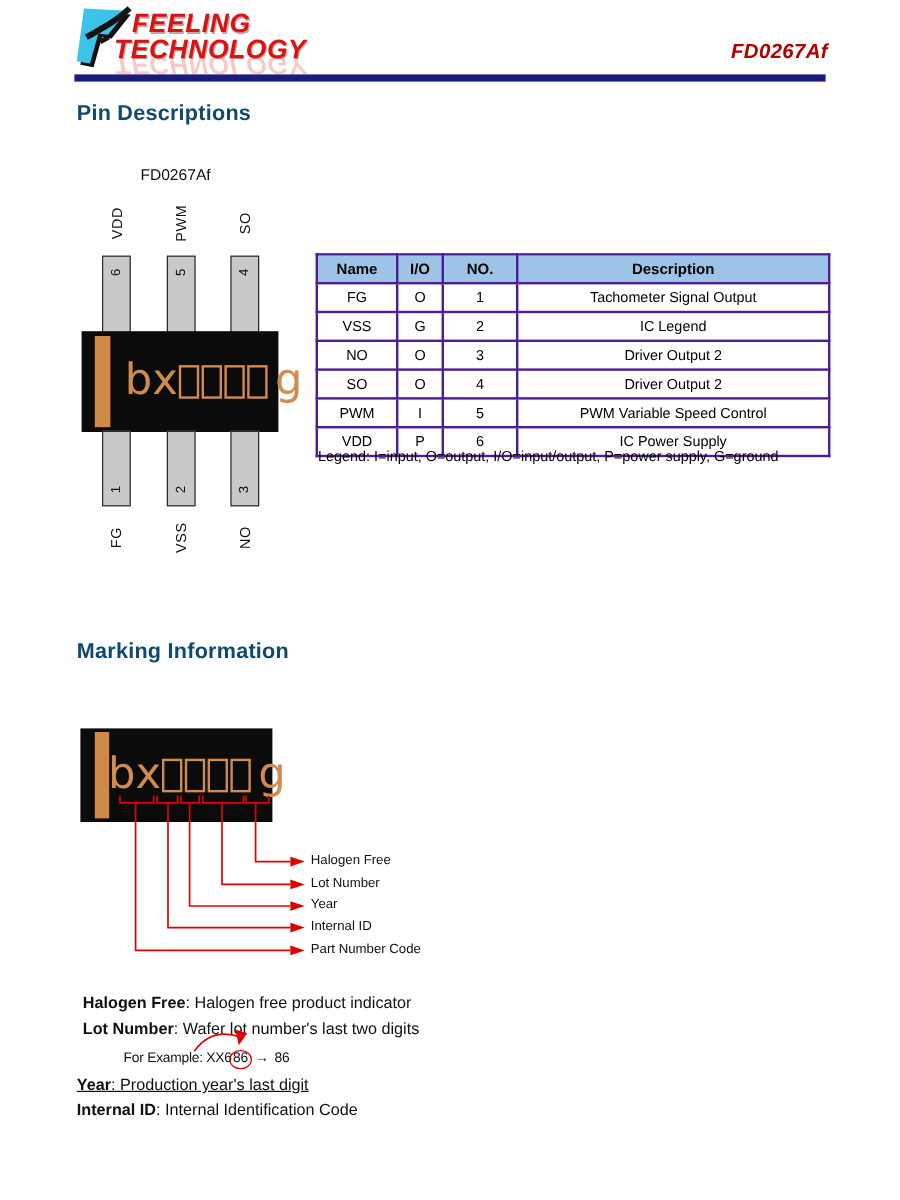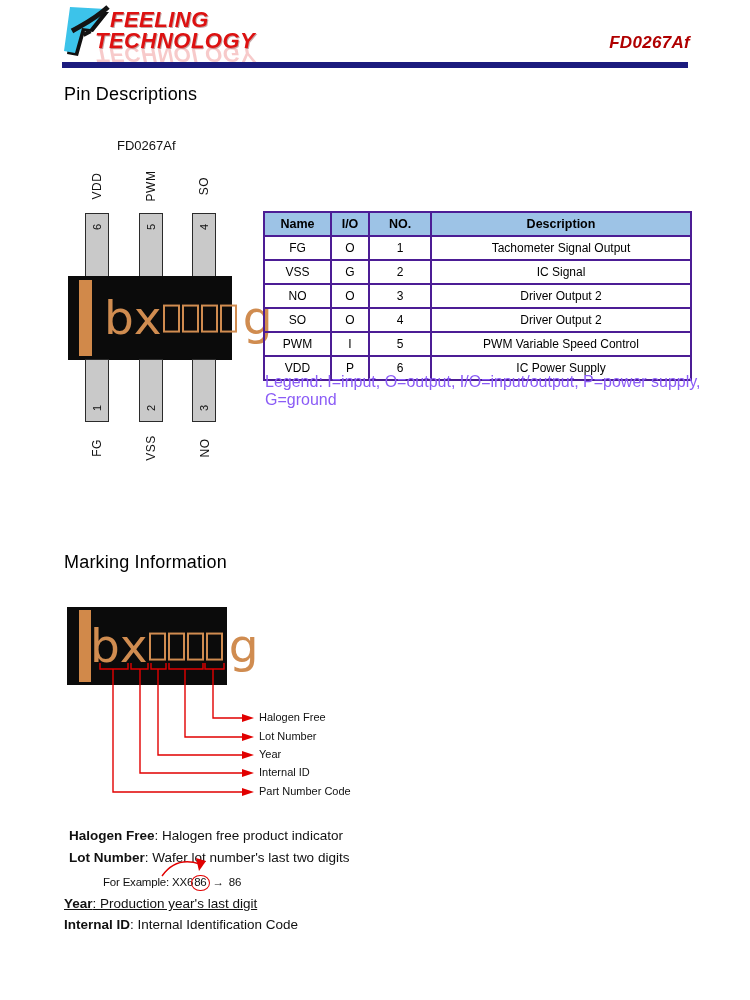--- a/index.html
+++ b/index.html
@@ -13,47 +13,47 @@
   .logo-word{position:absolute;font-style:italic;font-weight:bold;font-size:22px;
     color:#dd1111;letter-spacing:.5px;white-space:nowrap;
     text-shadow:1px 1px 0 rgba(90,0,0,.35);}
   .logo-reflect-clip{position:absolute;left:95px;top:48px;width:210px;height:14px;overflow:hidden;opacity:.22;}
   .logo-reflect-clip .logo-word{position:absolute;left:0;top:-7px;transform:scaleY(-1);text-shadow:none;}
   .part-number{position:absolute;left:540px;top:33px;width:150px;text-align:right;
     font-style:italic;font-weight:bold;font-size:17px;color:#b00000;letter-spacing:.3px;}
   .navy-rule{position:absolute;left:62px;top:62px;width:626px;height:6px;background:#1b1b7e;z-index:3;}
 
   
-  .section-title{position:absolute;font-weight:normal;font-size:18px;color:#000000;letter-spacing:.2px;}
+  .section-title{position:absolute;font-weight:bold;font-size:18px;color:#0c4a6e;letter-spacing:.2px;}
 
   
   .chip-label{position:absolute;left:117px;top:138px;font-size:13px;color:#111;}
   .pin{position:absolute;width:24px;background:#c9c9c9;border:1px solid #2b2b2b;box-sizing:border-box;}
   .pin-top{top:213px;height:65px;}
   .pin-bot{top:359px;height:63px;}
   .pin .num{position:absolute;left:0;width:100%;text-align:center;font-size:11px;color:#111;
     transform:rotate(-90deg);}
   .pin-top .num{top:7px;}
   .pin-bot .num{bottom:7px;}
   .vlabel{position:absolute;width:24px;height:46px;display:flex;align-items:center;justify-content:center;}
   .vlabel span{transform:rotate(-90deg);white-space:nowrap;font-size:12px;color:#111;letter-spacing:.5px;}
 
   .chip-body{position:absolute;background:#0b0b0b;}
   .chip-stripe{position:absolute;background:#d1894a;}
   .marking{position:absolute;display:flex;align-items:center;color:#d08c50;}
-  .mk-txt{font-size:47px;line-height:1;font-family:"DejaVu Sans",sans-serif;}
+  .mk-txt{font-size:36px;line-height:1;font-family:"DejaVu Sans",sans-serif;}
   .mk-box{display:inline-block;width:13px;height:24px;border:2.5px solid #d08c50;margin:0 1px;transform:translateY(1px);}
   .mk-g{margin-left:5px;}
 
   
   .pin-table{position:absolute;left:263px;top:211px;border-collapse:collapse;table-layout:fixed;width:427px;
     font-size:12px;color:#000;}
   .pin-table th,.pin-table td{border:2px solid #4c1d95;text-align:center;height:22px;padding:0 2px;overflow:hidden;}
   .pin-table th{background:#9dc3e6;font-weight:bold;font-size:12.5px;}
-  .legend{position:absolute;left:265px;top:373px;font-size:16px;color:#8b5cf6;}
+  .legend{position:absolute;left:265px;top:373px;font-size:12px;color:#000000;}
 
   
   .callout-label{position:absolute;left:259px;font-size:11px;color:#111;white-space:nowrap;}
 
   
   .def{position:absolute;font-size:13.5px;color:#111;white-space:nowrap;}
   .def b{font-weight:bold;}
   .example{position:absolute;left:103px;top:875px;font-size:11.5px;color:#111;letter-spacing:-.2px;white-space:nowrap;}
   .circled{display:inline-block;border:1.4px solid #e10000;border-radius:50%;padding:0 2px 2px;margin:0 -2px;}
   .ex-arrow{margin:0 5px;}
@@ -159,21 +159,21 @@
       <tr>
         <td>FG</td>
         <td>O</td>
         <td>1</td>
         <td>Tachometer Signal Output</td>
       </tr>
       <tr>
         <td>VSS</td>
         <td>G</td>
         <td>2</td>
-        <td>IC Signal</td>
+        <td>IC Legend</td>
       </tr>
       <tr>
         <td>NO</td>
         <td>O</td>
         <td>3</td>
         <td>Driver Output 2</td>
       </tr>
       <tr>
         <td>SO</td>
         <td>O</td>
@@ -190,21 +190,21 @@
         <td>VDD</td>
         <td>P</td>
         <td>6</td>
         <td>IC Power Supply</td>
       </tr>
     </tbody>
   </table>
 
   <div class="legend">Legend: I=input, O=output, I/O=input/output, P=power supply, G=ground</div>
 
-  <div class="section-title" style="left:64px;top:552px;text-align:right;">Marking Information</div>
+  <div class="section-title" style="left:64px;top:532px;text-align:right;">Marking Information</div>
 
   <div class="chip-body" style="left:67px;top:607px;width:160px;height:78px;">
     <div class="chip-stripe" style="left:12px;top:3px;width:12px;height:72px;"></div>
     <div class="marking" style="left:23px;top:50%;transform:translateY(-52%);">
       <span class="mk-txt">bx</span>
       <span class="mk-box"></span>
       <span class="mk-box"></span>
       <span class="mk-box"></span>
       <span class="mk-box"></span>
       <span class="mk-txt mk-g">g</span>

